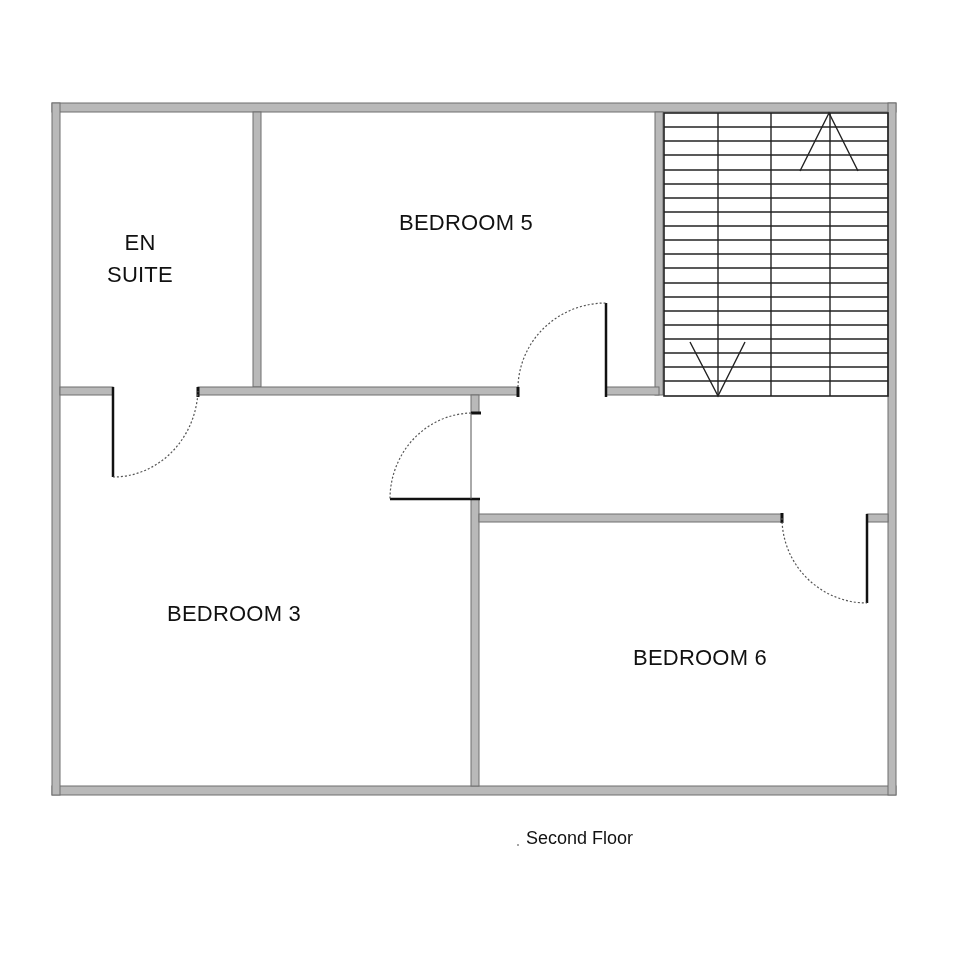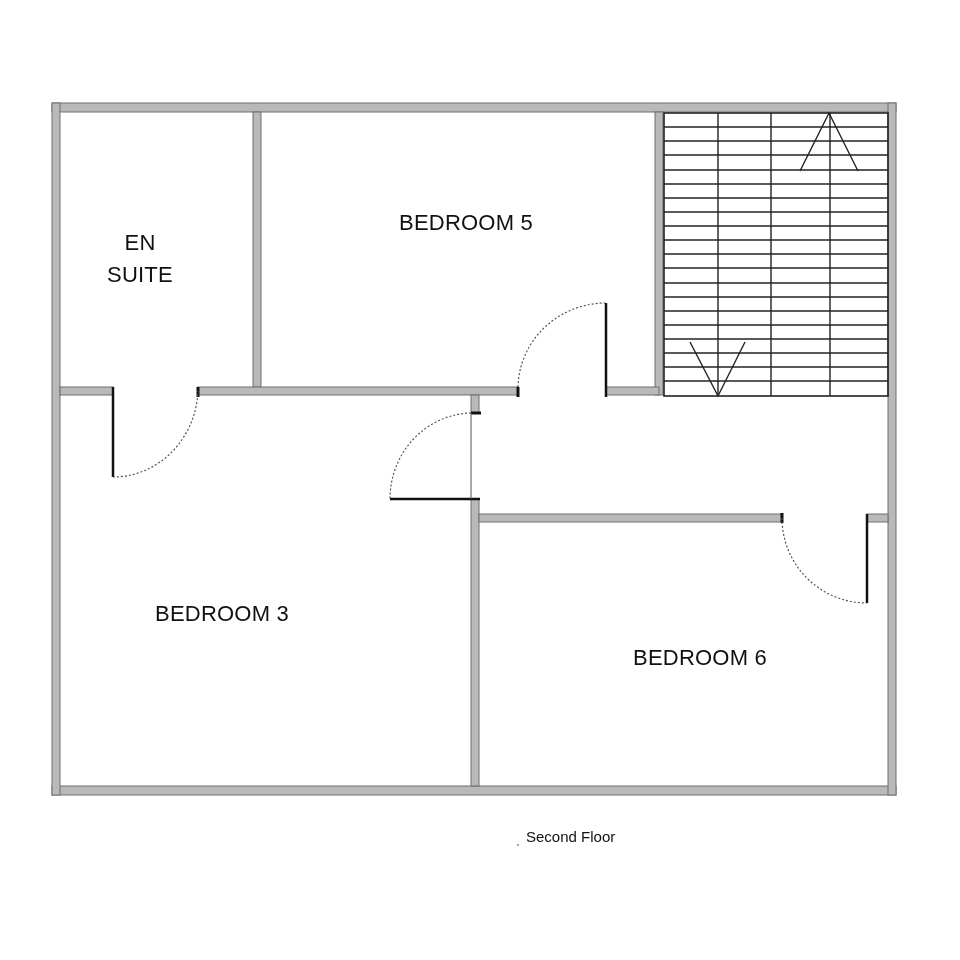--- a/index.html
+++ b/index.html
@@ -7,21 +7,21 @@
     #plan { position: absolute; left: 0; top: 0; width: 960px; height: 960px; }
     .wall { fill: #b9b9b9; stroke: #6f6f6f; stroke-width: 1; }
     .door-leaf { stroke: #111; stroke-width: 2.5; fill: none; }
     .door-stop { stroke: #111; stroke-width: 3; fill: none; }
     .door-swing { stroke: #555; stroke-width: 1.2; stroke-dasharray: 2 2; fill: none; }
     .thin { stroke: #555; stroke-width: 1; fill: none; }
     .stair-line { stroke: #222; stroke-width: 1.4; fill: none; }
     .stair-box { stroke: #222; stroke-width: 1.6; fill: none; }
     .arrow { stroke: #222; stroke-width: 1.4; fill: none; }
     .room-label { position: absolute; font-size: 22px; color: #111; text-align: center; line-height: 32px; letter-spacing: 0.2px; }
-    .caption { position: absolute; font-size: 15px; color: #111; }
+    .caption { position: absolute; font-size: 18px; color: #111; }
     .dot { position: absolute; width: 2px; height: 2px; background: #888; border-radius: 1px; }
   </style>
 </head>
 <body>
 
 <svg id="plan" viewBox="0 0 960 960" xmlns="http://www.w3.org/2000/svg">
 
   <g>
     <rect class="wall" x="52" y="103" width="844" height="9"></rect>
     <rect class="wall" x="52" y="786" width="844" height="9"></rect>
@@ -104,17 +104,17 @@
     <line class="door-stop" x1="782" y1="513" x2="782" y2="523"></line>
     <path class="door-swing" d="M782,518 A85,85 0 0 0 867,603"></path>
   </g>
 </svg>
 
 <div class="room-label" style="left:90px; top:227px; width:100px;text-align:center;">
   <div>EN</div>
   <div>SUITE</div>
 </div>
 <div class="room-label" style="left:366px; top:207px; width:200px;">BEDROOM 5</div>
-<div class="room-label" style="left:122px; top:598px; width:200px;">BEDROOM 3</div>
+<div class="room-label" style="left:134px; top:598px; width:200px;">BEDROOM 3</div>
 <div class="room-label" style="left:600px; top:642px; width:200px;">BEDROOM 6</div>
 
 <div class="dot" style="left:517px; top:844px;"></div>
 <div class="caption" style="left:526px; top:828px;">Second Floor</div>
 
 </body></html>

